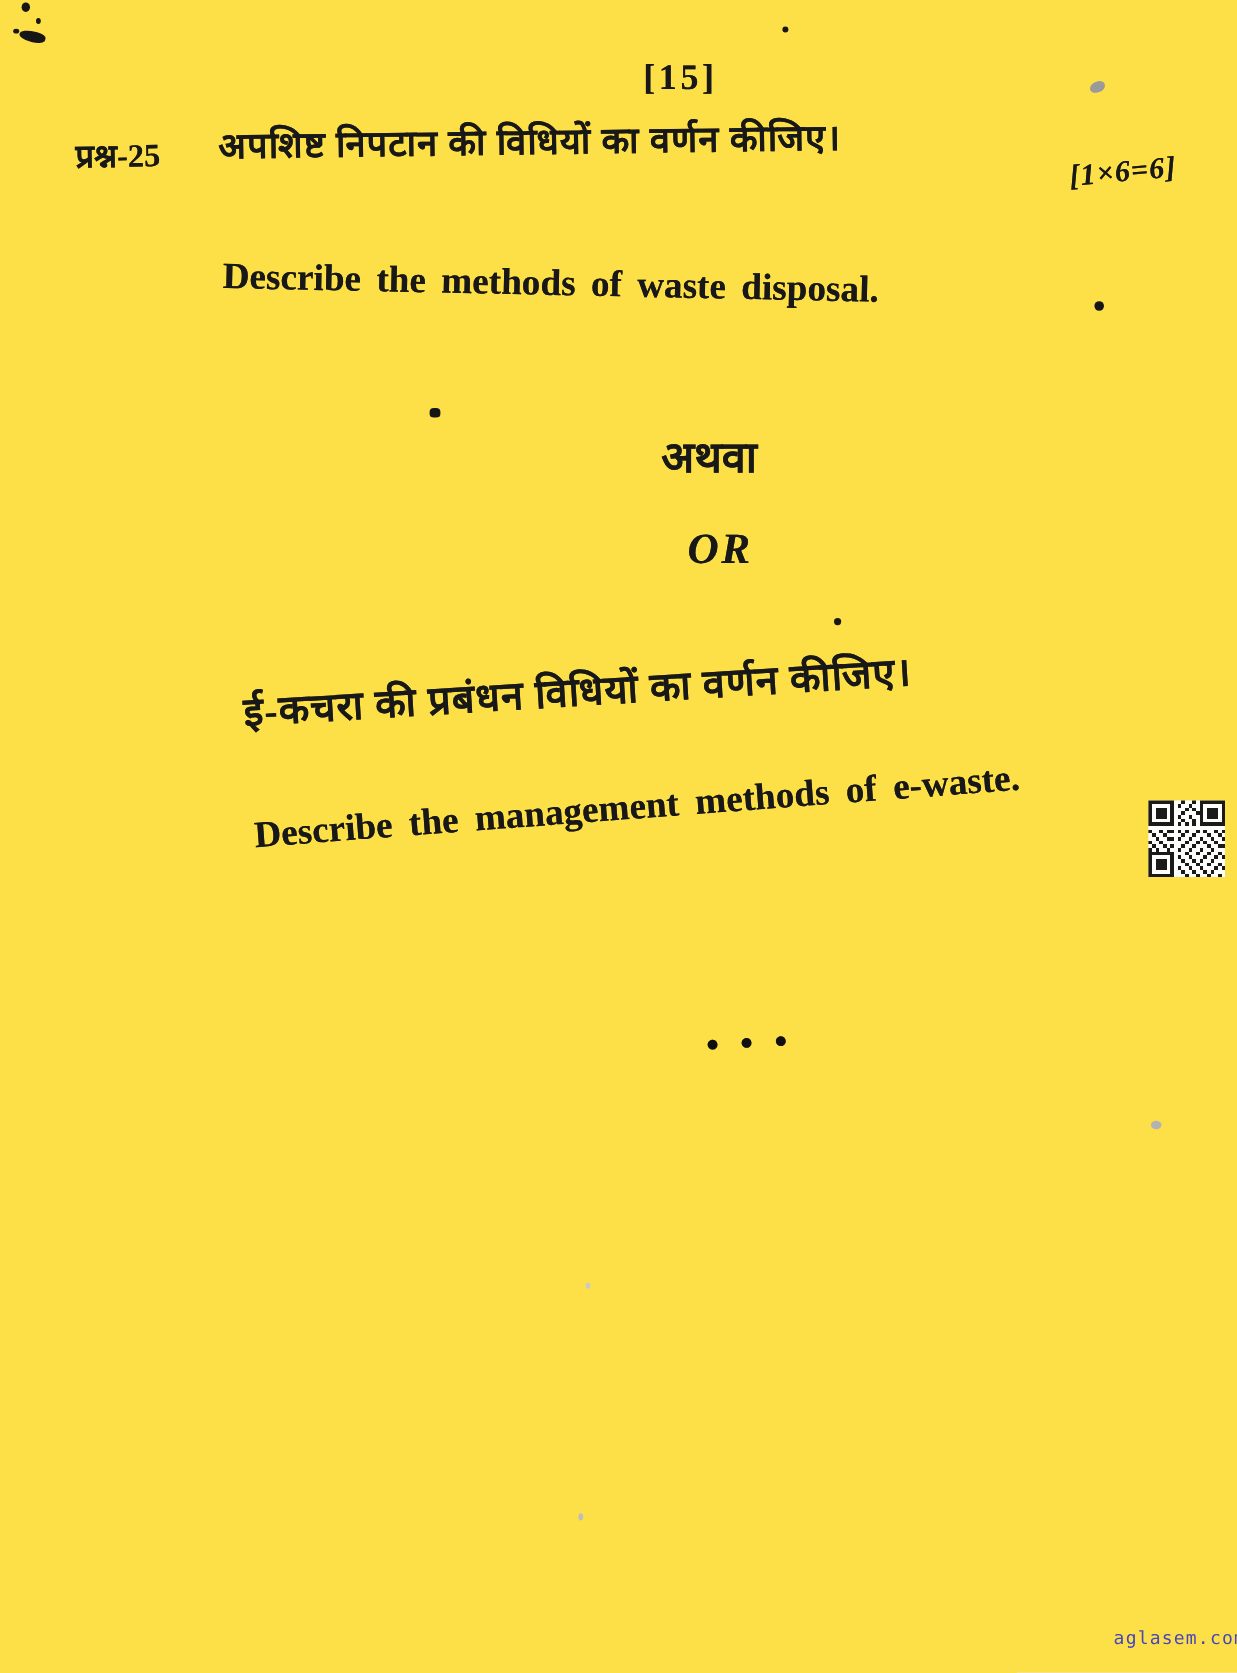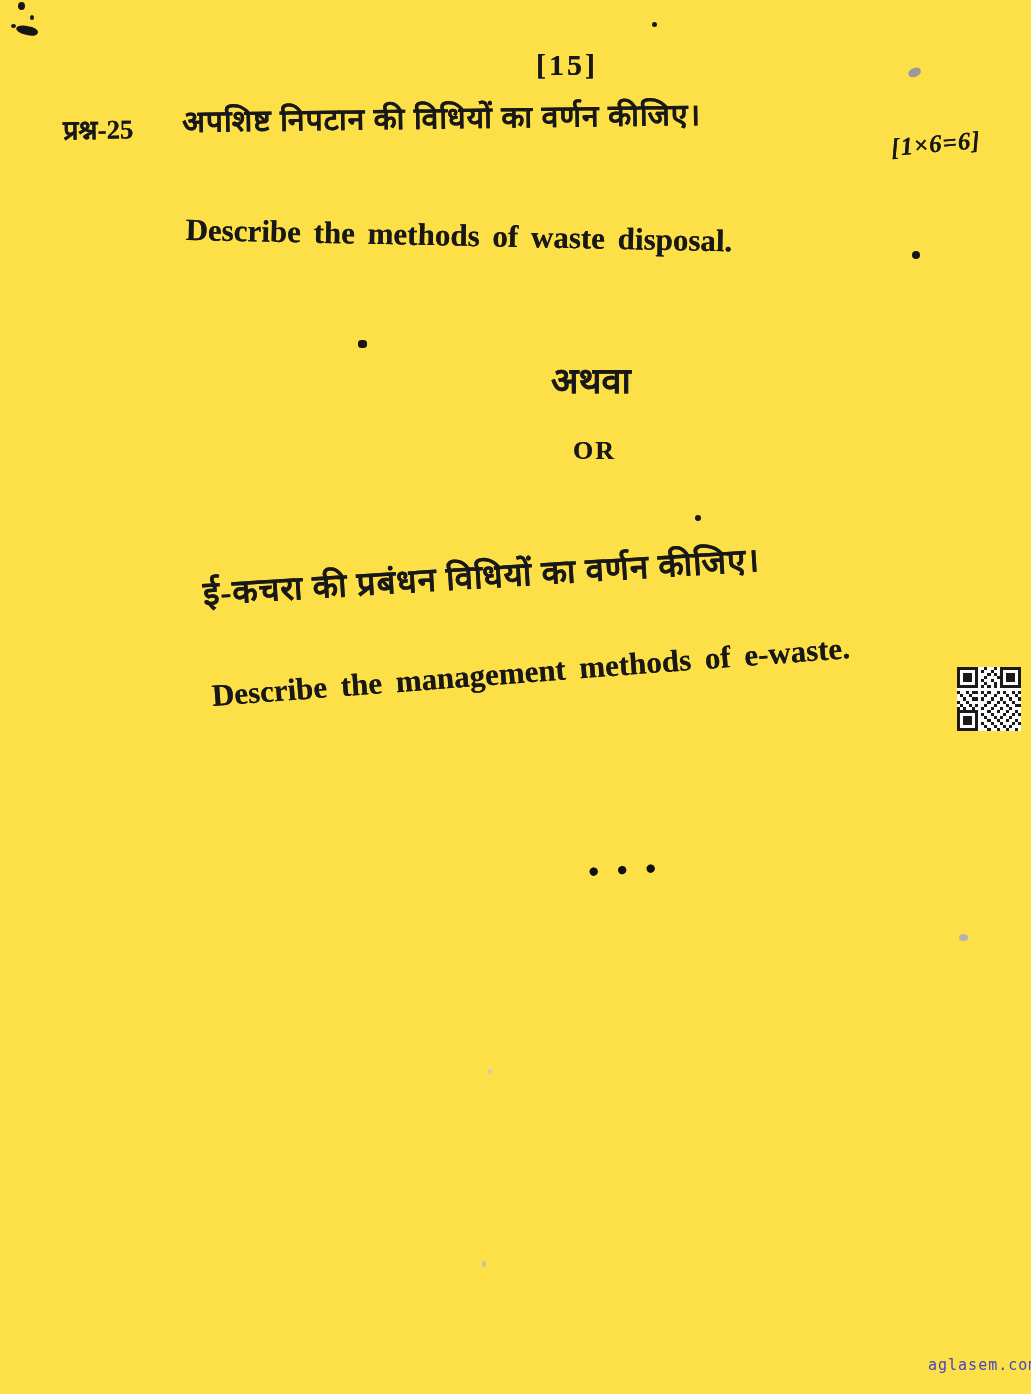--- a/index.html
+++ b/index.html
@@ -18,21 +18,21 @@
 
   .page-number{left:536px;top:48px;font-size:30px;letter-spacing:3px;}
   .q-label{left:63px;top:110px;font-size:27px;transform:rotate(-1deg);}
   .q-hindi{left:182px;top:100px;font-size:30px;transform:rotate(-0.8deg);
            transform-origin:left center;letter-spacing:1px;}
   .q-marks{left:891px;top:130px;font-size:25px;font-style:italic;
            transform:rotate(-5deg);letter-spacing:1px;}
   .q-english{left:186px;top:212px;font-size:31px;word-spacing:5px;
              transform:rotate(1.2deg);transform-origin:left top;}
   .or-hindi{left:551px;top:355px;font-size:36px;}
-  .or-english{left:573px;top:436px;font-size:26px;letter-spacing:2px;}
+  .or-english{left:573px;top:436px;font-size:36px;font-style:italic;letter-spacing:2px;}
   .alt-hindi{left:203px;top:570px;font-size:33px;transform:rotate(-3.5deg);
              transform-origin:left center;letter-spacing:1px;}
   .alt-english{left:212px;top:678px;font-size:31px;word-spacing:6px;
                transform:rotate(-4.3deg);transform-origin:left center;}
   .end-dots{left:588px;top:858px;font-size:19px;letter-spacing:17px;
             transform:rotate(-3deg);color:#101010;}
   .watermark{left:928px;top:1356px;font-family:"DejaVu Sans Mono",monospace;
              font-size:15px;font-weight:normal;color:#4646bd;text-shadow:none;
              letter-spacing:1px;}
   .qr{position:absolute;left:957px;top:667px;width:64px;height:64px;}

